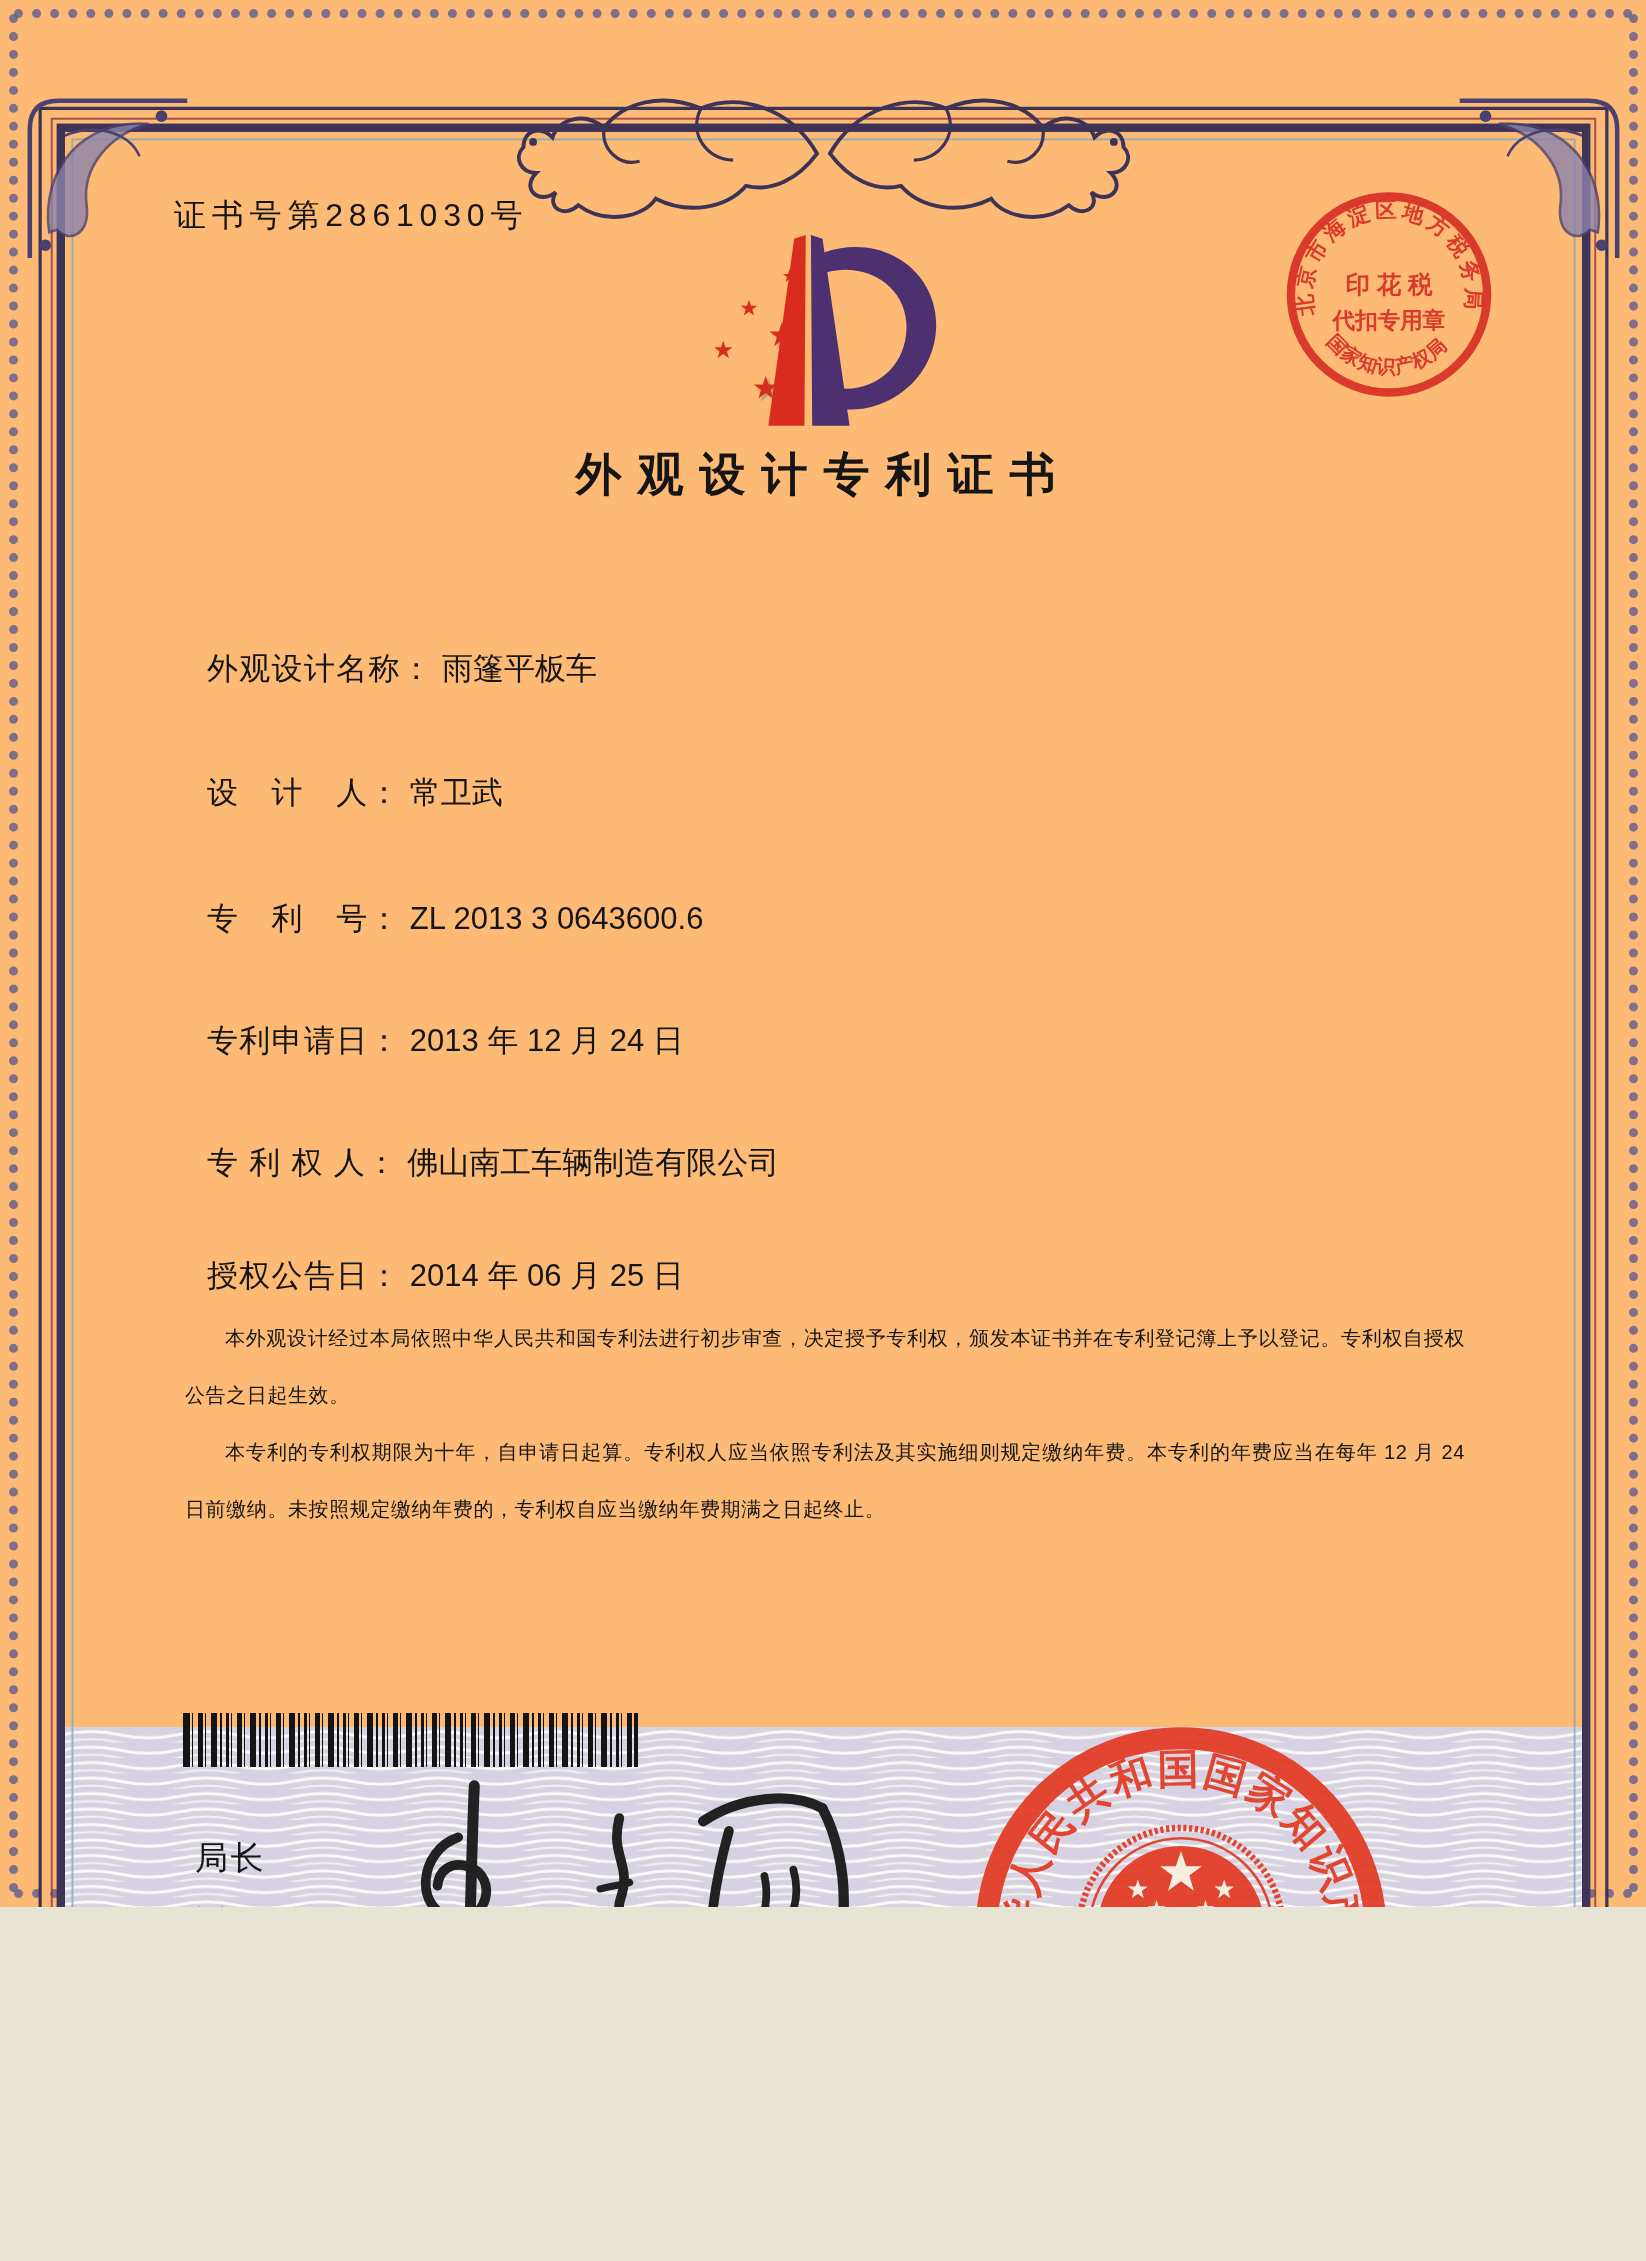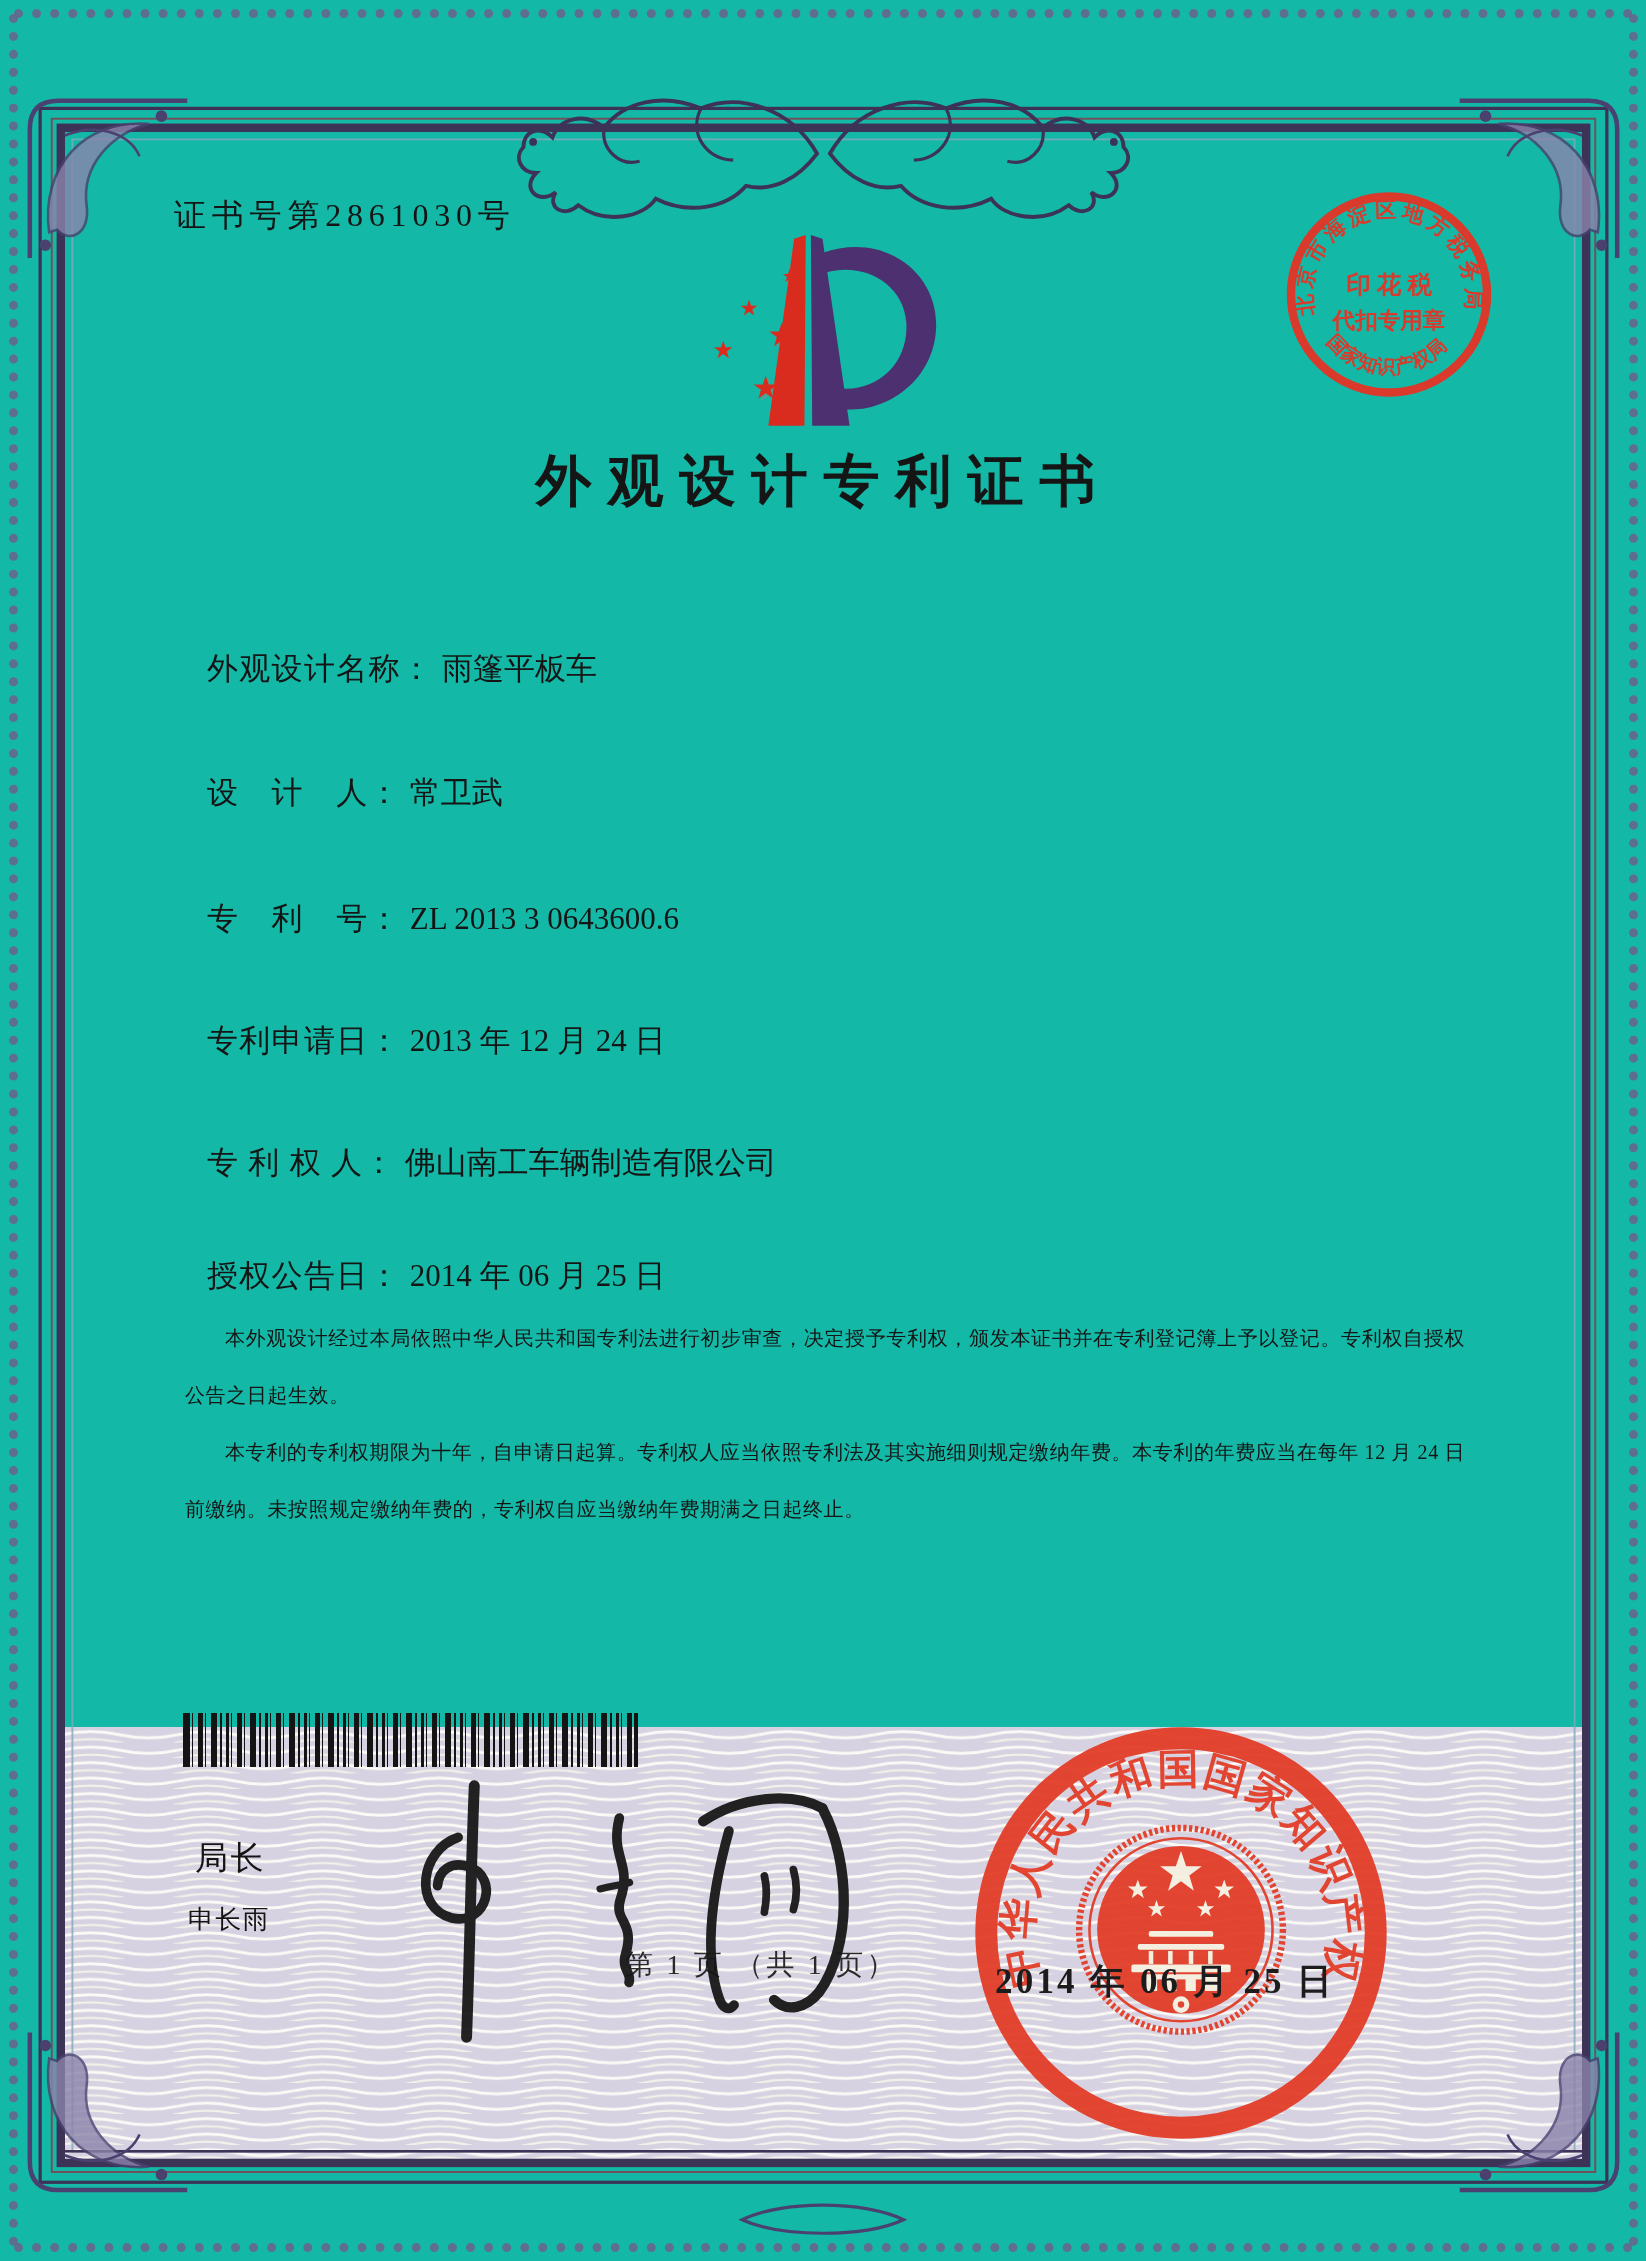--- a/index.html
+++ b/index.html
@@ -1,34 +1,34 @@
 <!DOCTYPE html>
 <html style="font-size:10.3px"><head>
 <meta charset="utf-8">
 <style>
   html,body{margin:0;padding:0;background:#e8e4d4;}
   .page{
-    position:relative; width:1647px; height:2261px;
-    background:#14b8a6;
-    font-family:Liberation Serif, serif;
+    position:relative; width:1647px; height:1907px;
+    background:#fdba74;
+    font-family:Liberation Sans, sans-serif;
     color:#151515; overflow:hidden;
   }
   .abs{position:absolute;}
   
   .lace{position:absolute; z-index:1; opacity:.85;}
   .lace.h{left:14px; right:14px; height:0; border-top:9px dotted #6b628e;}
   .lace.v{top:14px; bottom:14px; width:0; border-left:9px dotted #6b628e;}
   .lace.t{top:9px;} .lace.b{bottom:9px;} .lace.l{left:9px;} .lace.r{right:9px;}
   
   .frame-svg{position:absolute; left:0; top:0; z-index:2; pointer-events:none;}
   
   .band{position:absolute; left:61px; top:1727px; z-index:1;}
   
   .certno{left:174px; top:194px; font-size:32px; letter-spacing:5.8px; z-index:4;}
-  .title{left:0; top:444px; width:100%; text-align:center; font-size:56px;
+  .title{left:0; top:444px; width:100%; text-align:center; font-size:46px;
          font-weight:bold; letter-spacing:16px; z-index:4;}
   .fields{left:207px; top:648px; width:1162px; z-index:4;}
   .field-row{position:absolute; left:0; white-space:nowrap; font-size:31px;}
   .field-row .lab{letter-spacing:1.3px;}
   .field-row .val{margin-left:9px;}
   .bodytext{left:185px; top:1310px; width:1280px; z-index:4;}
   .bodytext p{margin:0; font-size:20px; line-height:57px; text-align:justify;
               text-indent:2em; letter-spacing:0.6px;}
   .barcode{left:183px; top:1713px; width:447px; height:54px; z-index:5;
     border-left:4.5px solid #141414; border-right:4.5px solid #141414;

